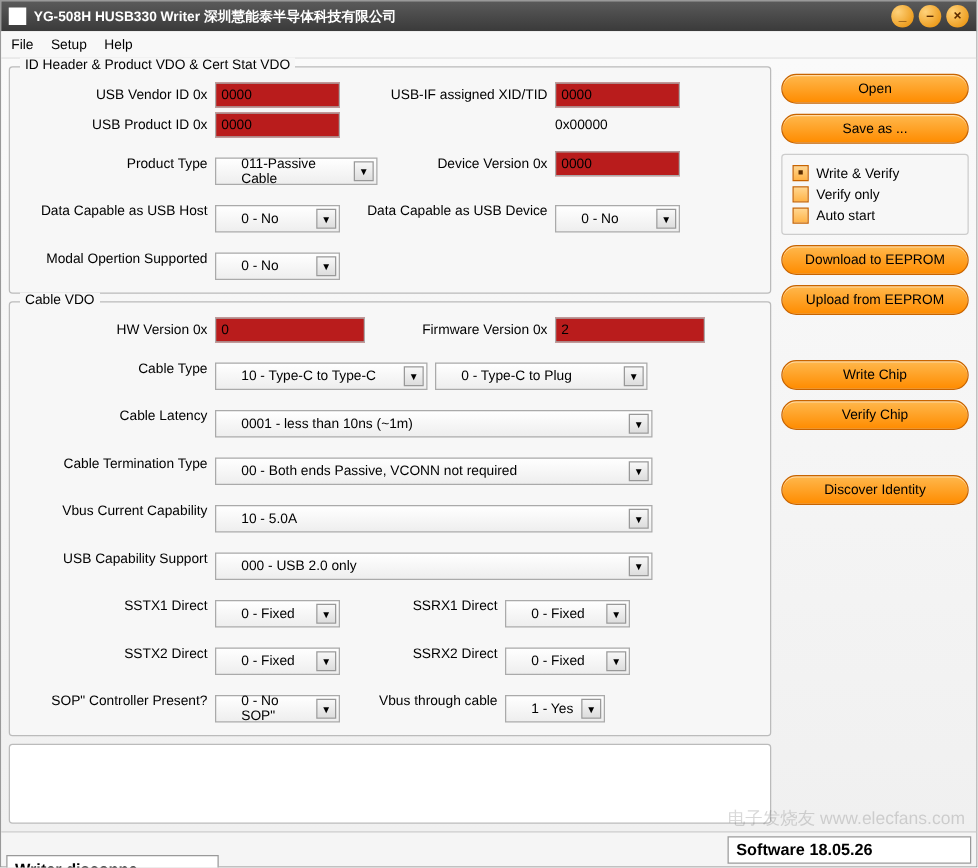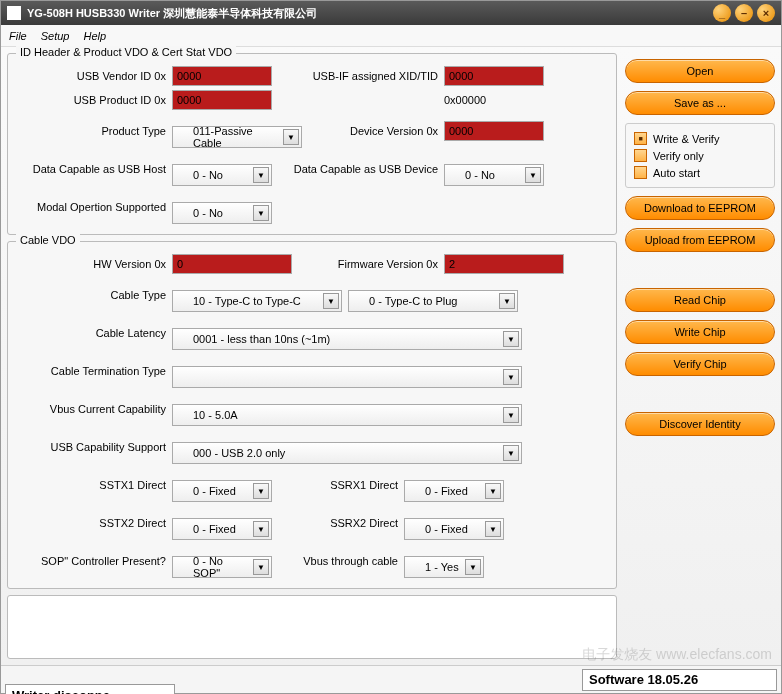--- a/index.html
+++ b/index.html
@@ -6,21 +6,21 @@
 body { background: #f0f0f0; width: 782px; height: 694px; overflow: hidden; }
 
 .window { width: 782px; height: 694px; background: linear-gradient(#fdfdfd, #f5f5f5); border: 1px solid #999; display: flex; flex-direction: column; }
 
 .titlebar { height: 24px; background: linear-gradient(#5a5a5a, #3a3a3a); color: #fff; display: flex; align-items: center; padding: 0 6px; font-weight: bold; }
 .titlebar .icon-app { width: 14px; height: 14px; background: #fff; margin-right: 6px; }
 .titlebar .title-text { flex: 1; }
 .titlebar .win-btn { width: 18px; height: 18px; border-radius: 50%; background: radial-gradient(circle at 30% 30%, #ffd27a, #e78b00); margin-left: 4px; display: flex; align-items: center; justify-content: center; color: #5a2b00; font-weight: bold; cursor: pointer; }
 
 .menubar { height: 22px; display: flex; align-items: center; padding: 0 8px; gap: 14px; background: #f8f8f8; border-bottom: 1px solid #ddd; }
-.menubar span { cursor: pointer; font-style: italic; }
+.menubar span { cursor: pointer; }
 
 .body-area { flex: 1; display: flex; padding: 6px; gap: 8px; background: linear-gradient(#fafafa, #f0f0f0); }
 
 .left-col { flex: 1; display: flex; flex-direction: column; gap: 6px; }
 .right-col { width: 150px; display: flex; flex-direction: column; gap: 8px; padding-top: 6px; }
 
 .groupbox { border: 1px solid #bbb; border-radius: 3px; padding: 8px 8px 6px 8px; position: relative; background: #f7f7f7; }
 .groupbox .legend { position: absolute; top: -8px; left: 8px; background: #f7f7f7; padding: 0 4px; font-size: 11px; }
 
 .row { display: flex; align-items: center; margin: 4px 0; gap: 6px; }
@@ -133,20 +133,21 @@
         <div class="row">
           <span class="lbl">Cable Latency</span>
           <div class="combo" style="width:350px">
               <span>0001 - less than 10ns (~1m)</span>
               <div class="arrow">▼</div>
             </div>
         </div>
         <div class="row">
           <span class="lbl">Cable Termination Type</span>
           <div class="combo" style="width:350px">
+              <span>00 - Both ends Passive, VCONN not required</span>
               <div class="arrow">▼</div>
             </div>
         </div>
         <div class="row">
           <span class="lbl">Vbus Current Capability</span>
           <div class="combo" style="width:350px">
               <span>10 - 5.0A</span>
               <div class="arrow">▼</div>
             </div>
         </div>
@@ -211,21 +212,20 @@
             <span>Verify only</span>
           </div>
         <div class="check-row">
             <div class="check-box"></div>
             <span>Auto start</span>
           </div>
       </div>
       <div class="orange-btn">Download to EEPROM</div>
       <div class="orange-btn">Upload from EEPROM</div>
       <div style="height:20px"></div>
-      <div class="orange-btn">Read Chip</div>
       <div class="orange-btn">Write Chip</div>
       <div class="orange-btn">Verify Chip</div>
       <div style="height:20px"></div>
       <div class="orange-btn">Discover Identity</div>
     </div>
   </div>
 
   <div class="statusbar">
     <div class="status-cell w1">Writer disconne...</div>
     <div class="status-spacer"></div>

